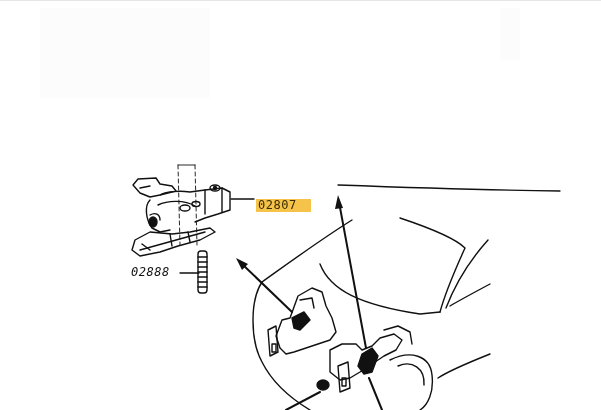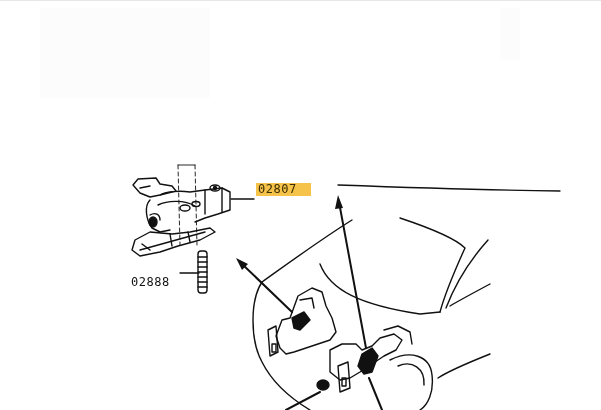--- a/index.html
+++ b/index.html
@@ -93,14 +93,14 @@
       <line x1="320" y1="392" x2="286" y2="410"></line>
       <line x1="369" y1="378" x2="382" y2="410"></line>
     </g>
   </g>
   <g fill="#111">
     <polygon points="236,258 248,264 242,270"></polygon>
     <polygon points="338,195 343,208 335,209"></polygon>
   </g>
 </svg>
 
-<div class="callout hl" style="left:256px;top:183px;">02807</div>
-<div class="callout" style="left:131px;top:276px;">02888</div>
+<div class="callout hl" style="left:256px;top:199px;">02807</div>
+<div class="callout" style="left:131px;top:266px;font-style:italic;">02888</div>
 
 </body></html>

